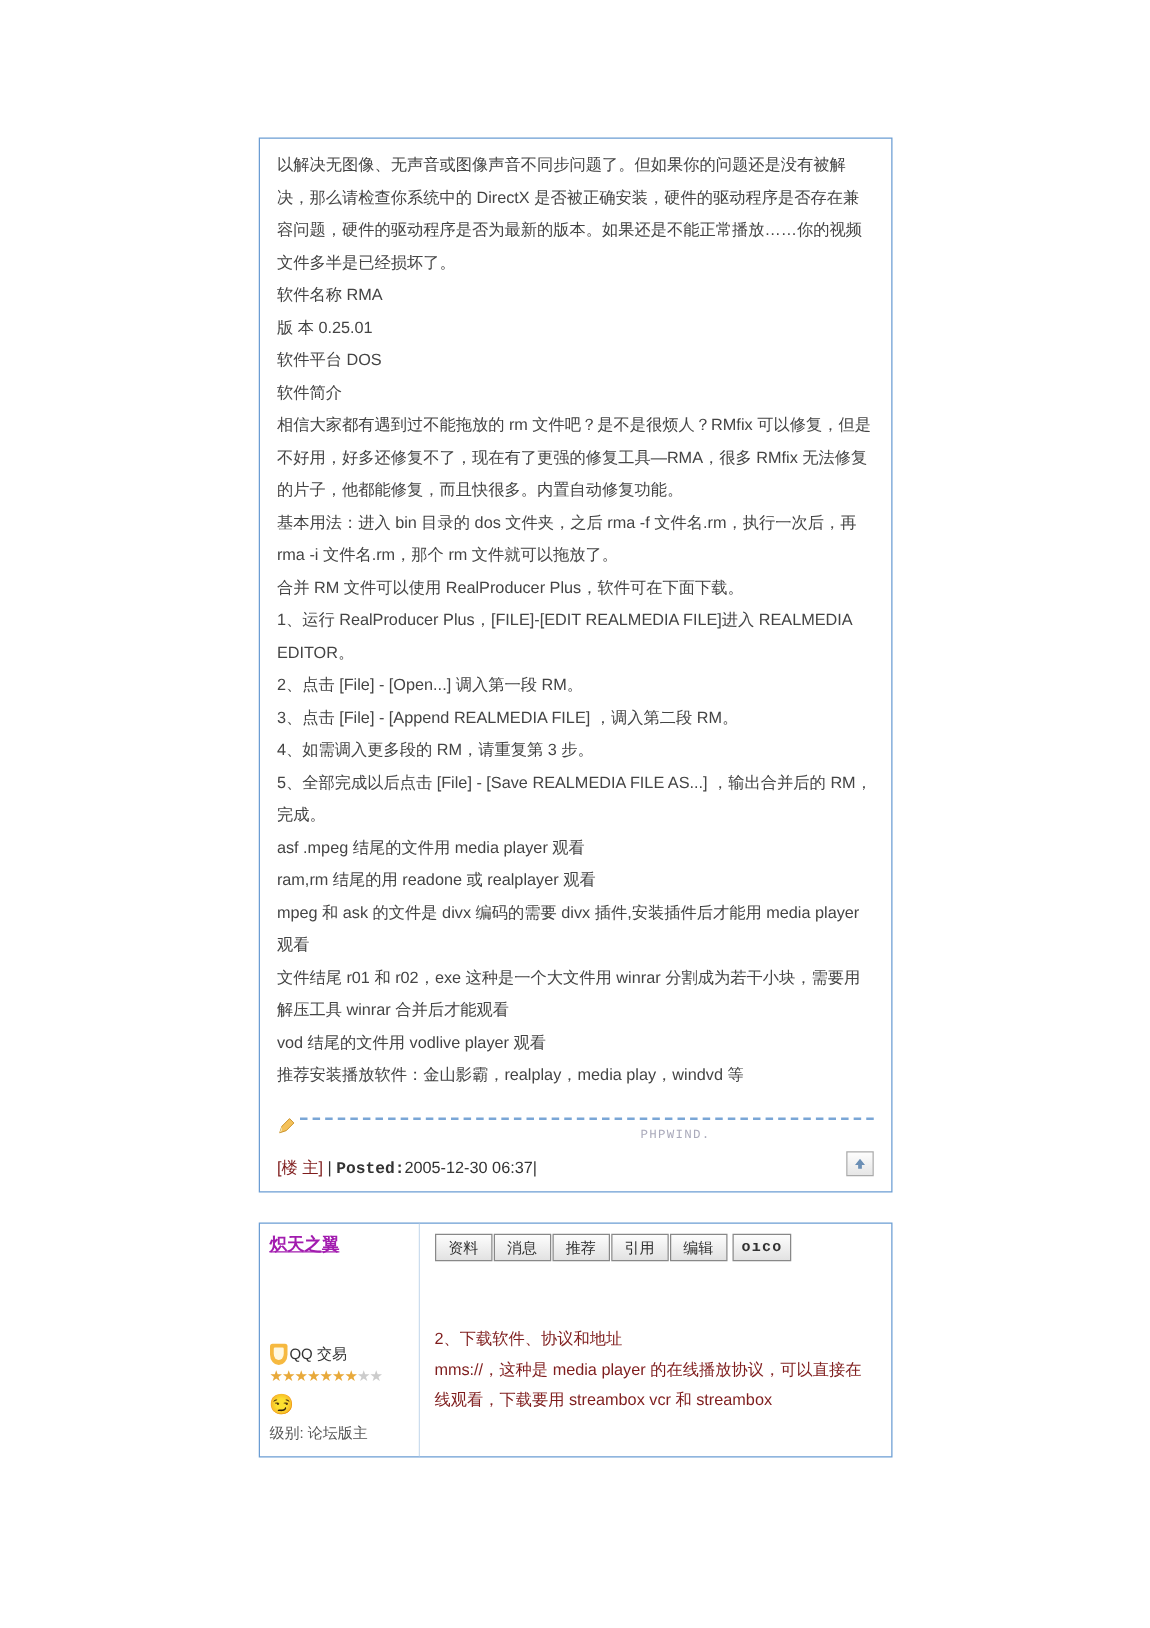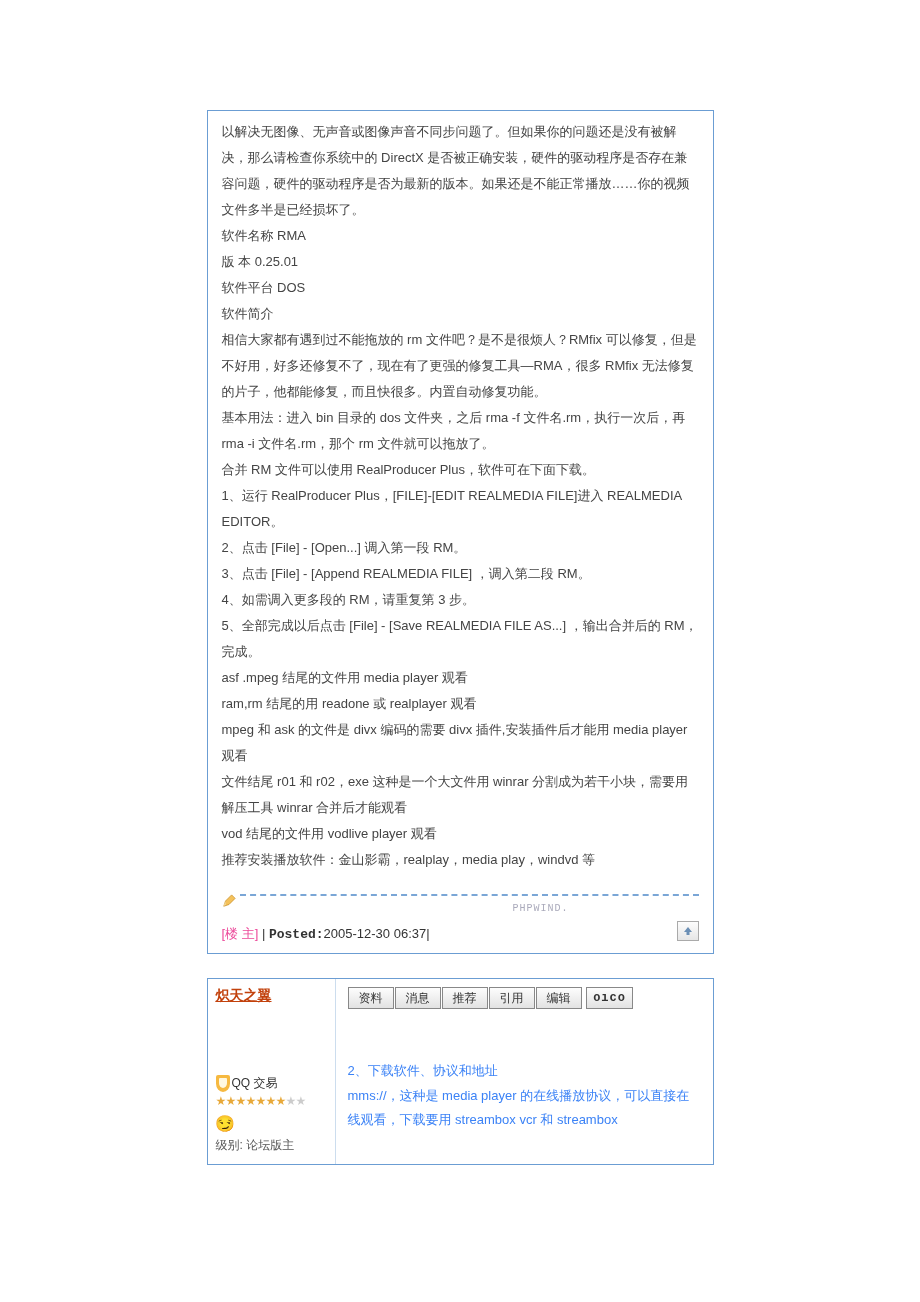--- a/index.html
+++ b/index.html
@@ -7,40 +7,40 @@
   .page-wrap { width: 763px; margin: 0 auto; padding: 110px 128px 60px 128px; }
   .post-block { border: 1px solid #6b9dd3; background: #fff; margin-bottom: 24px; }
   .post-content { padding: 8px 14px 8px 14px; line-height: 2.0; color: #444; font-size: 13px; }
   .post-content p { margin: 0; }
   .hr-pencil { position: relative; margin: 14px 0 4px 0; height: 20px; }
   .hr-pencil .pencil { position: absolute; left: 0; top: 2px; font-size: 14px; }
   .hr-pencil .dashes { position: absolute; left: 18px; right: 0; top: 7px; border-top: 2px dashed #7aa6d6; }
   .hr-pencil .brand { position: absolute; right: 130px; top: 12px; font-size: 10px; color: #aab; letter-spacing: 1px; font-family: "Courier New", monospace; }
   .signature { padding: 0 14px 10px 14px; line-height: 2.0; color: #444; font-size: 13px; }
   .post-footer { padding: 6px 14px 10px 14px; font-size: 13px; color: #333; position: relative; }
-  .post-footer .floor { color: #ec4899; }
+  .post-footer .floor { color: #7f1d1d; }
   .post-footer .posted-lbl { font-weight: bold; font-family: Liberation Mono, monospace; }
   .top-btn { position: absolute; right: 14px; top: 2px; width: 22px; height: 20px; border: 1px solid #aaa; background: linear-gradient(#fdfdfd, #e6e6e6); display: flex; align-items: center; justify-content: center; color: #5a7ea8; font-size: 11px; cursor: pointer; }
   .reply-block { border: 1px solid #6b9dd3; display: flex; }
   .reply-left { width: 128px; border-right: 1px solid #cde; padding: 8px 8px 10px 8px; font-size: 12px; color: #333; }
-  .reply-left .username { color: #c2410c; font-weight: bold; font-size: 14px; text-decoration: underline; margin-bottom: 8px; display: block; }
+  .reply-left .username { color: #a21caf; font-weight: bold; font-size: 14px; text-decoration: underline; margin-bottom: 8px; display: block; }
   .reply-left .avatar-placeholder { height: 60px; }
   .reply-left .shield { display: inline-block; width: 14px; height: 17px; background: #f6b940; border-radius: 2px 2px 50% 50%; vertical-align: middle; margin-right: 2px; position: relative; }
   .reply-left .shield::after { content: ""; position: absolute; left: 3px; top: 3px; width: 8px; height: 10px; background: #fff8e0; border-radius: 1px 1px 50% 50%; }
   .reply-left .trade-line { margin-top: 2px; }
   .reply-left .stars { margin-top: 2px; height: 16px; }
   .reply-left .star { display: inline-block; width: 12px; height: 12px; color: #e8a93a; font-size: 12px; margin-right: -2px; }
   .reply-left .star.dim { color: #ccc; }
   .reply-left .face { margin-top: 4px; font-size: 16px; }
   .reply-left .level { margin-top: 4px; color: #555; }
   .reply-right { flex: 1; padding: 8px 12px 12px 12px; }
   .btn-row { margin-bottom: 8px; }
   .tab-btn { display: inline-block; min-width: 46px; height: 22px; line-height: 20px; text-align: center; border: 1px solid #888; background: linear-gradient(#fdfdfd, #e2e2e2); font-size: 12px; color: #333; margin-right: 1px; padding: 0 6px; cursor: pointer; vertical-align: top; }
   .tab-btn.oico { font-family: "Courier New", monospace; letter-spacing: 1px; font-weight: bold; }
-  .reply-body { padding-top: 42px; font-size: 13px; line-height: 1.9; color: #3b82f6; }
+  .reply-body { padding-top: 42px; font-size: 13px; line-height: 1.9; color: #7f1d1d; }
   svg.pencil-svg { width: 14px; height: 14px; }
 </style>
 </head>
 <body>
 
 <div class="page-wrap">
 
   <div class="post-block">
     <div class="post-content">
       <p>以解决无图像、无声音或图像声音不同步问题了。但如果你的问题还是没有被解决，那么请检查你系统中的 DirectX 是否被正确安装，硬件的驱动程序是否存在兼容问题，硬件的驱动程序是否为最新的版本。如果还是不能正常播放……你的视频文件多半是已经损坏了。</p>

